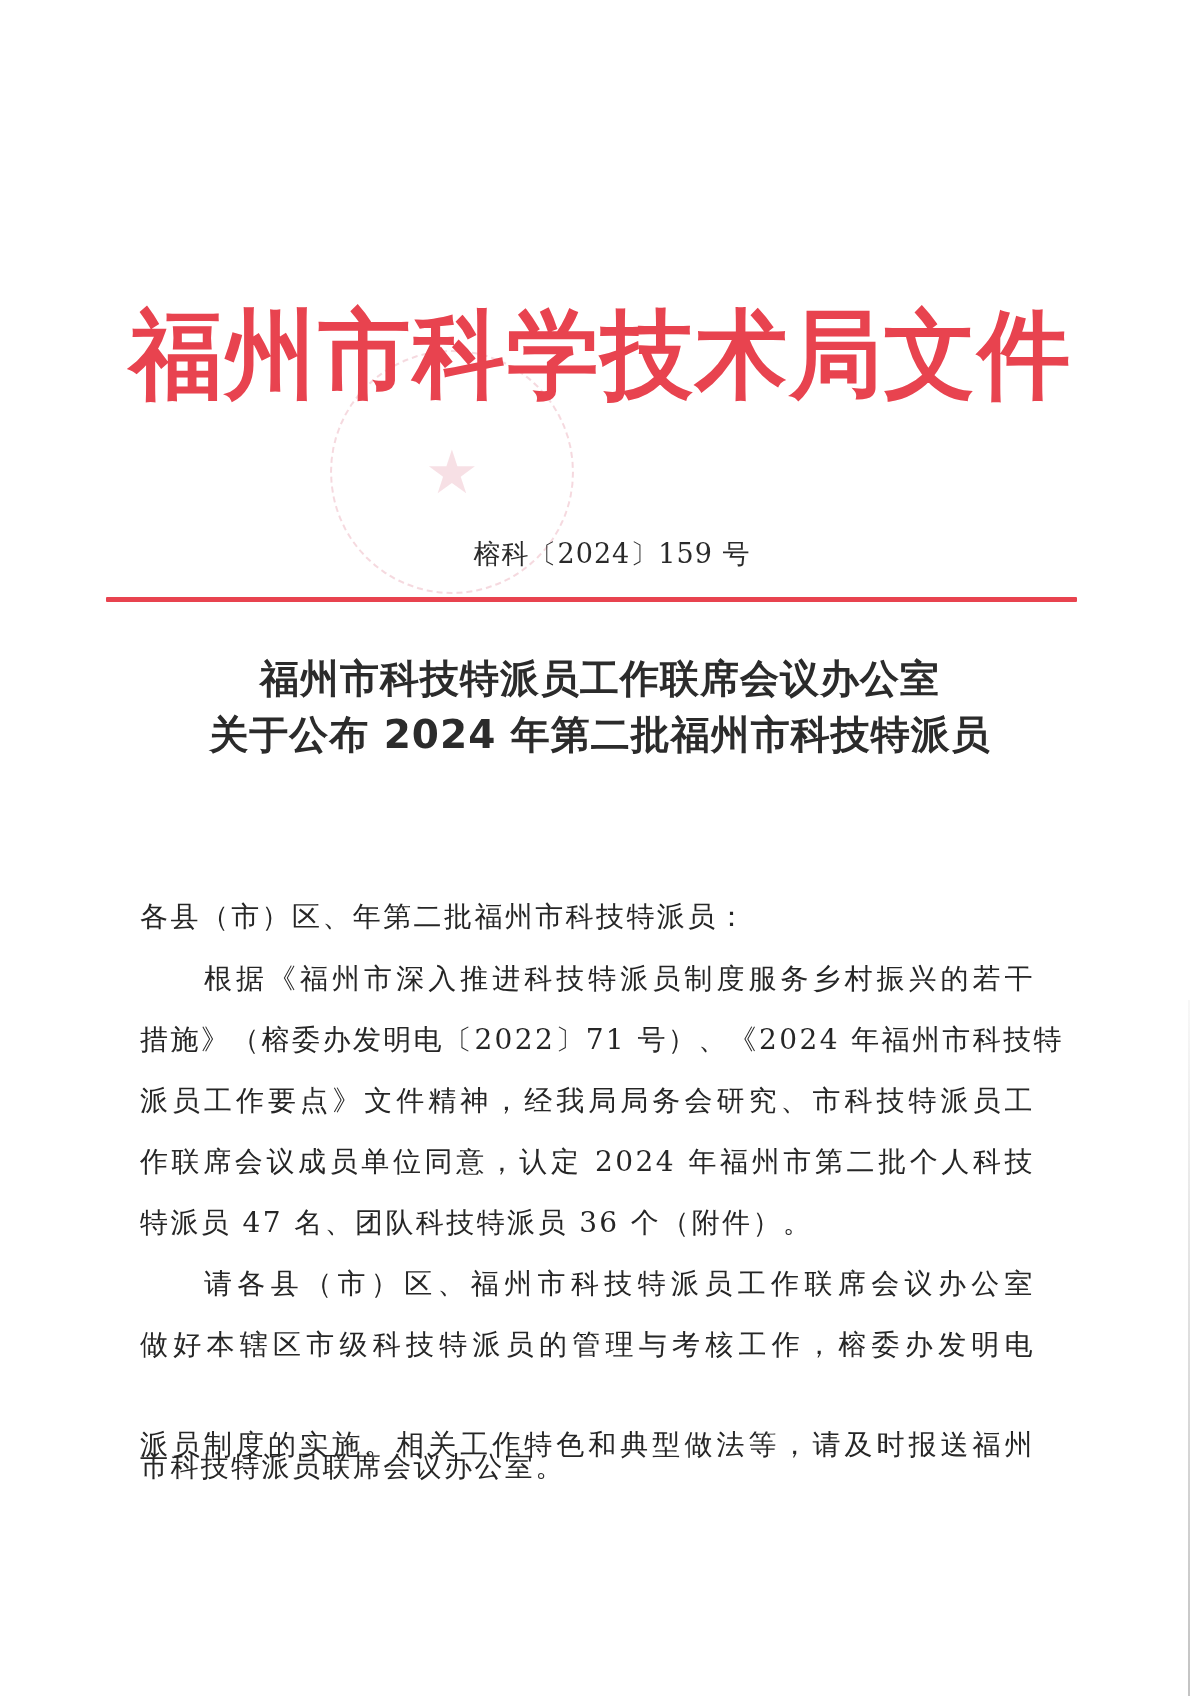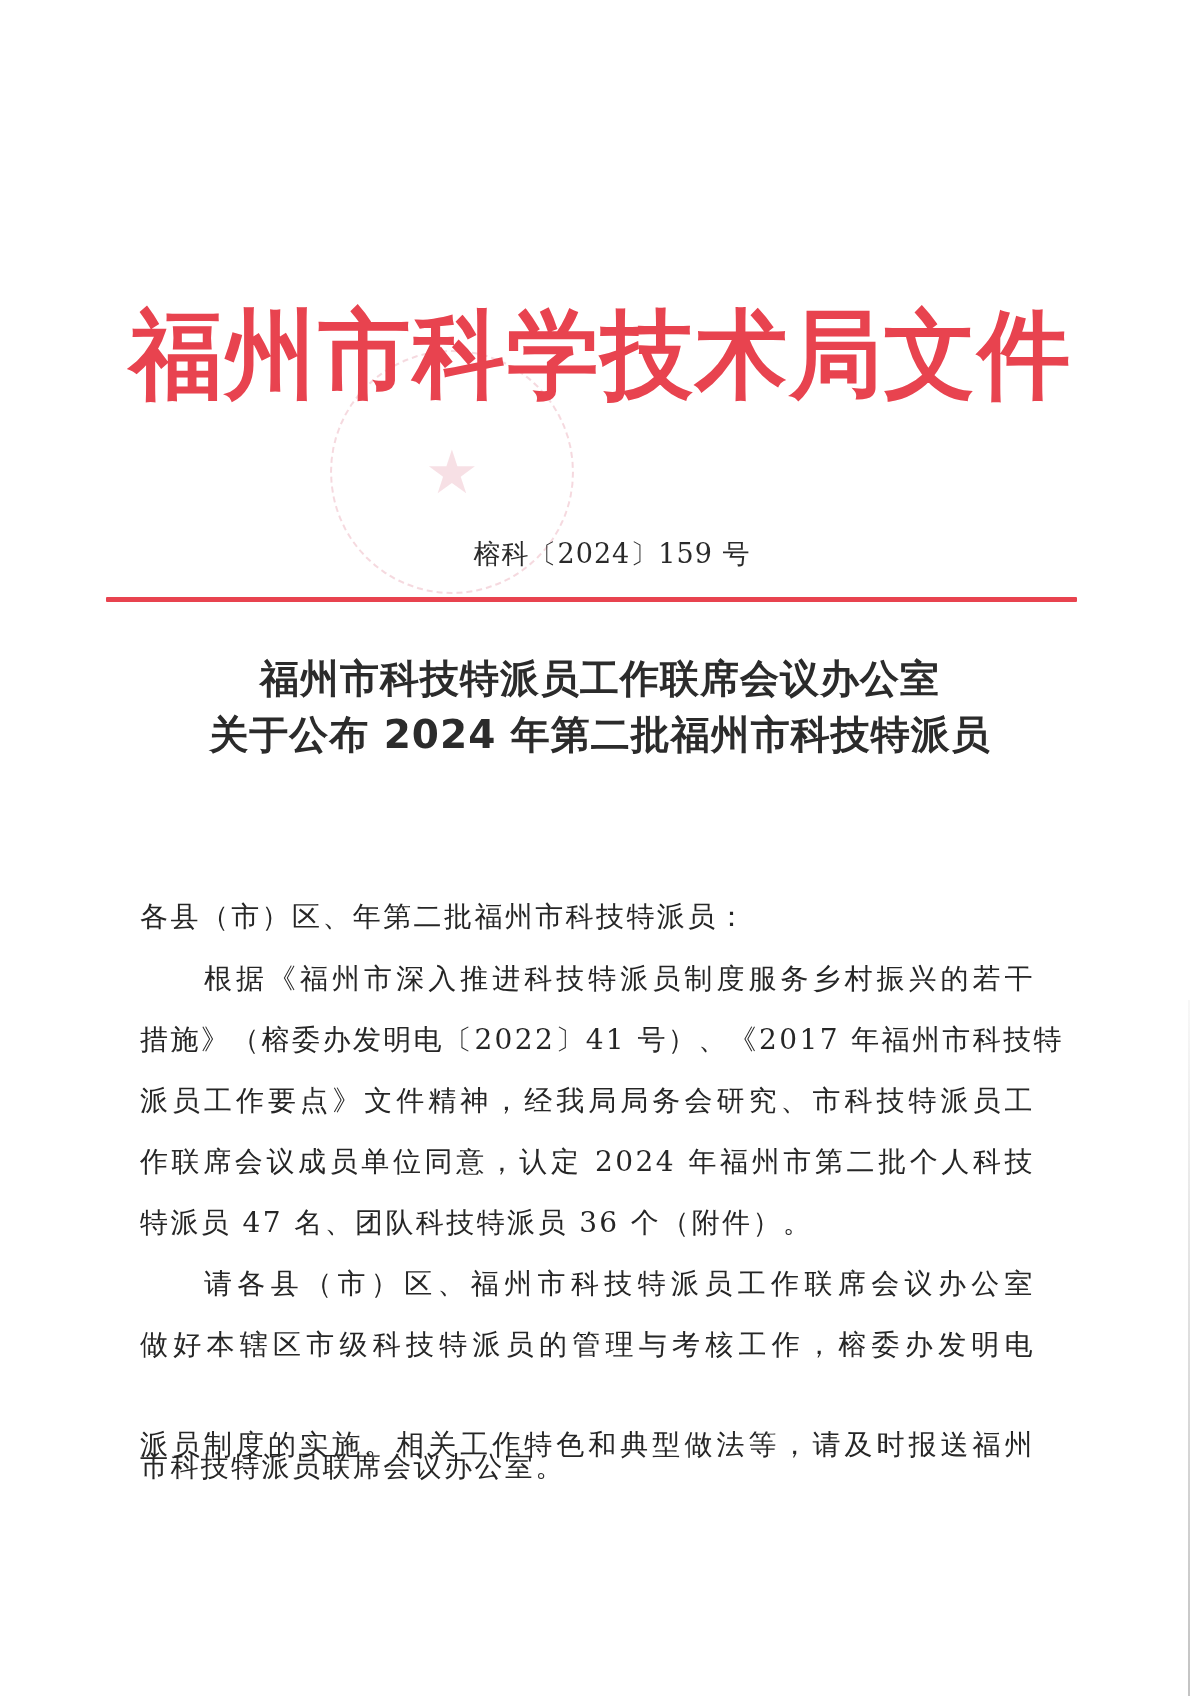--- a/index.html
+++ b/index.html
@@ -93,21 +93,21 @@
 
   <div class="red-rule"></div>
 
   <div class="title l1">福州市科技特派员工作联席会议办公室</div>
   <div class="title l2">关于公布 2024 年第二批福州市科技特派员</div>
 
   <div class="body-text" style="top:0;">
     <div class="line" style="top:898px;">各县（市）区、年第二批福州市科技特派员：</div>
 
     <div class="line justify" style="top:960px; left:64px; width:831px;">根据《福州市深入推进科技特派员制度服务乡村振兴的若干</div>
-    <div class="line justify" style="top:1021px;">措施》（榕委办发明电〔2022〕41 号）、《2017 年福州市科技特</div>
+    <div class="line justify" style="top:1021px;">措施》（榕委办发明电〔2022〕71 号）、《2024 年福州市科技特</div>
     <div class="line justify" style="top:1082px;">派员工作要点》文件精神，经我局局务会研究、市科技特派员工</div>
     <div class="line justify" style="top:1143px;">作联席会议成员单位同意，认定 2024 年福州市第二批个人科技</div>
     <div class="line" style="top:1204px;">特派员 47 名、团队科技特派员 36 个（附件）。</div>
 
     <div class="line justify" style="top:1265px; left:64px; width:831px;">请各县（市）区、福州市科技特派员工作联席会议办公室</div>
     <div class="line justify" style="top:1326px;">做好本辖区市级科技特派员的管理与考核工作，榕委办发明电</div>
     <div class="line justify" style="top:1426px;">派员制度的实施。相关工作特色和典型做法等，请及时报送福州</div>
     <div class="line" style="top:1448px;">市科技特派员联席会议办公室。</div>
   </div>
 

